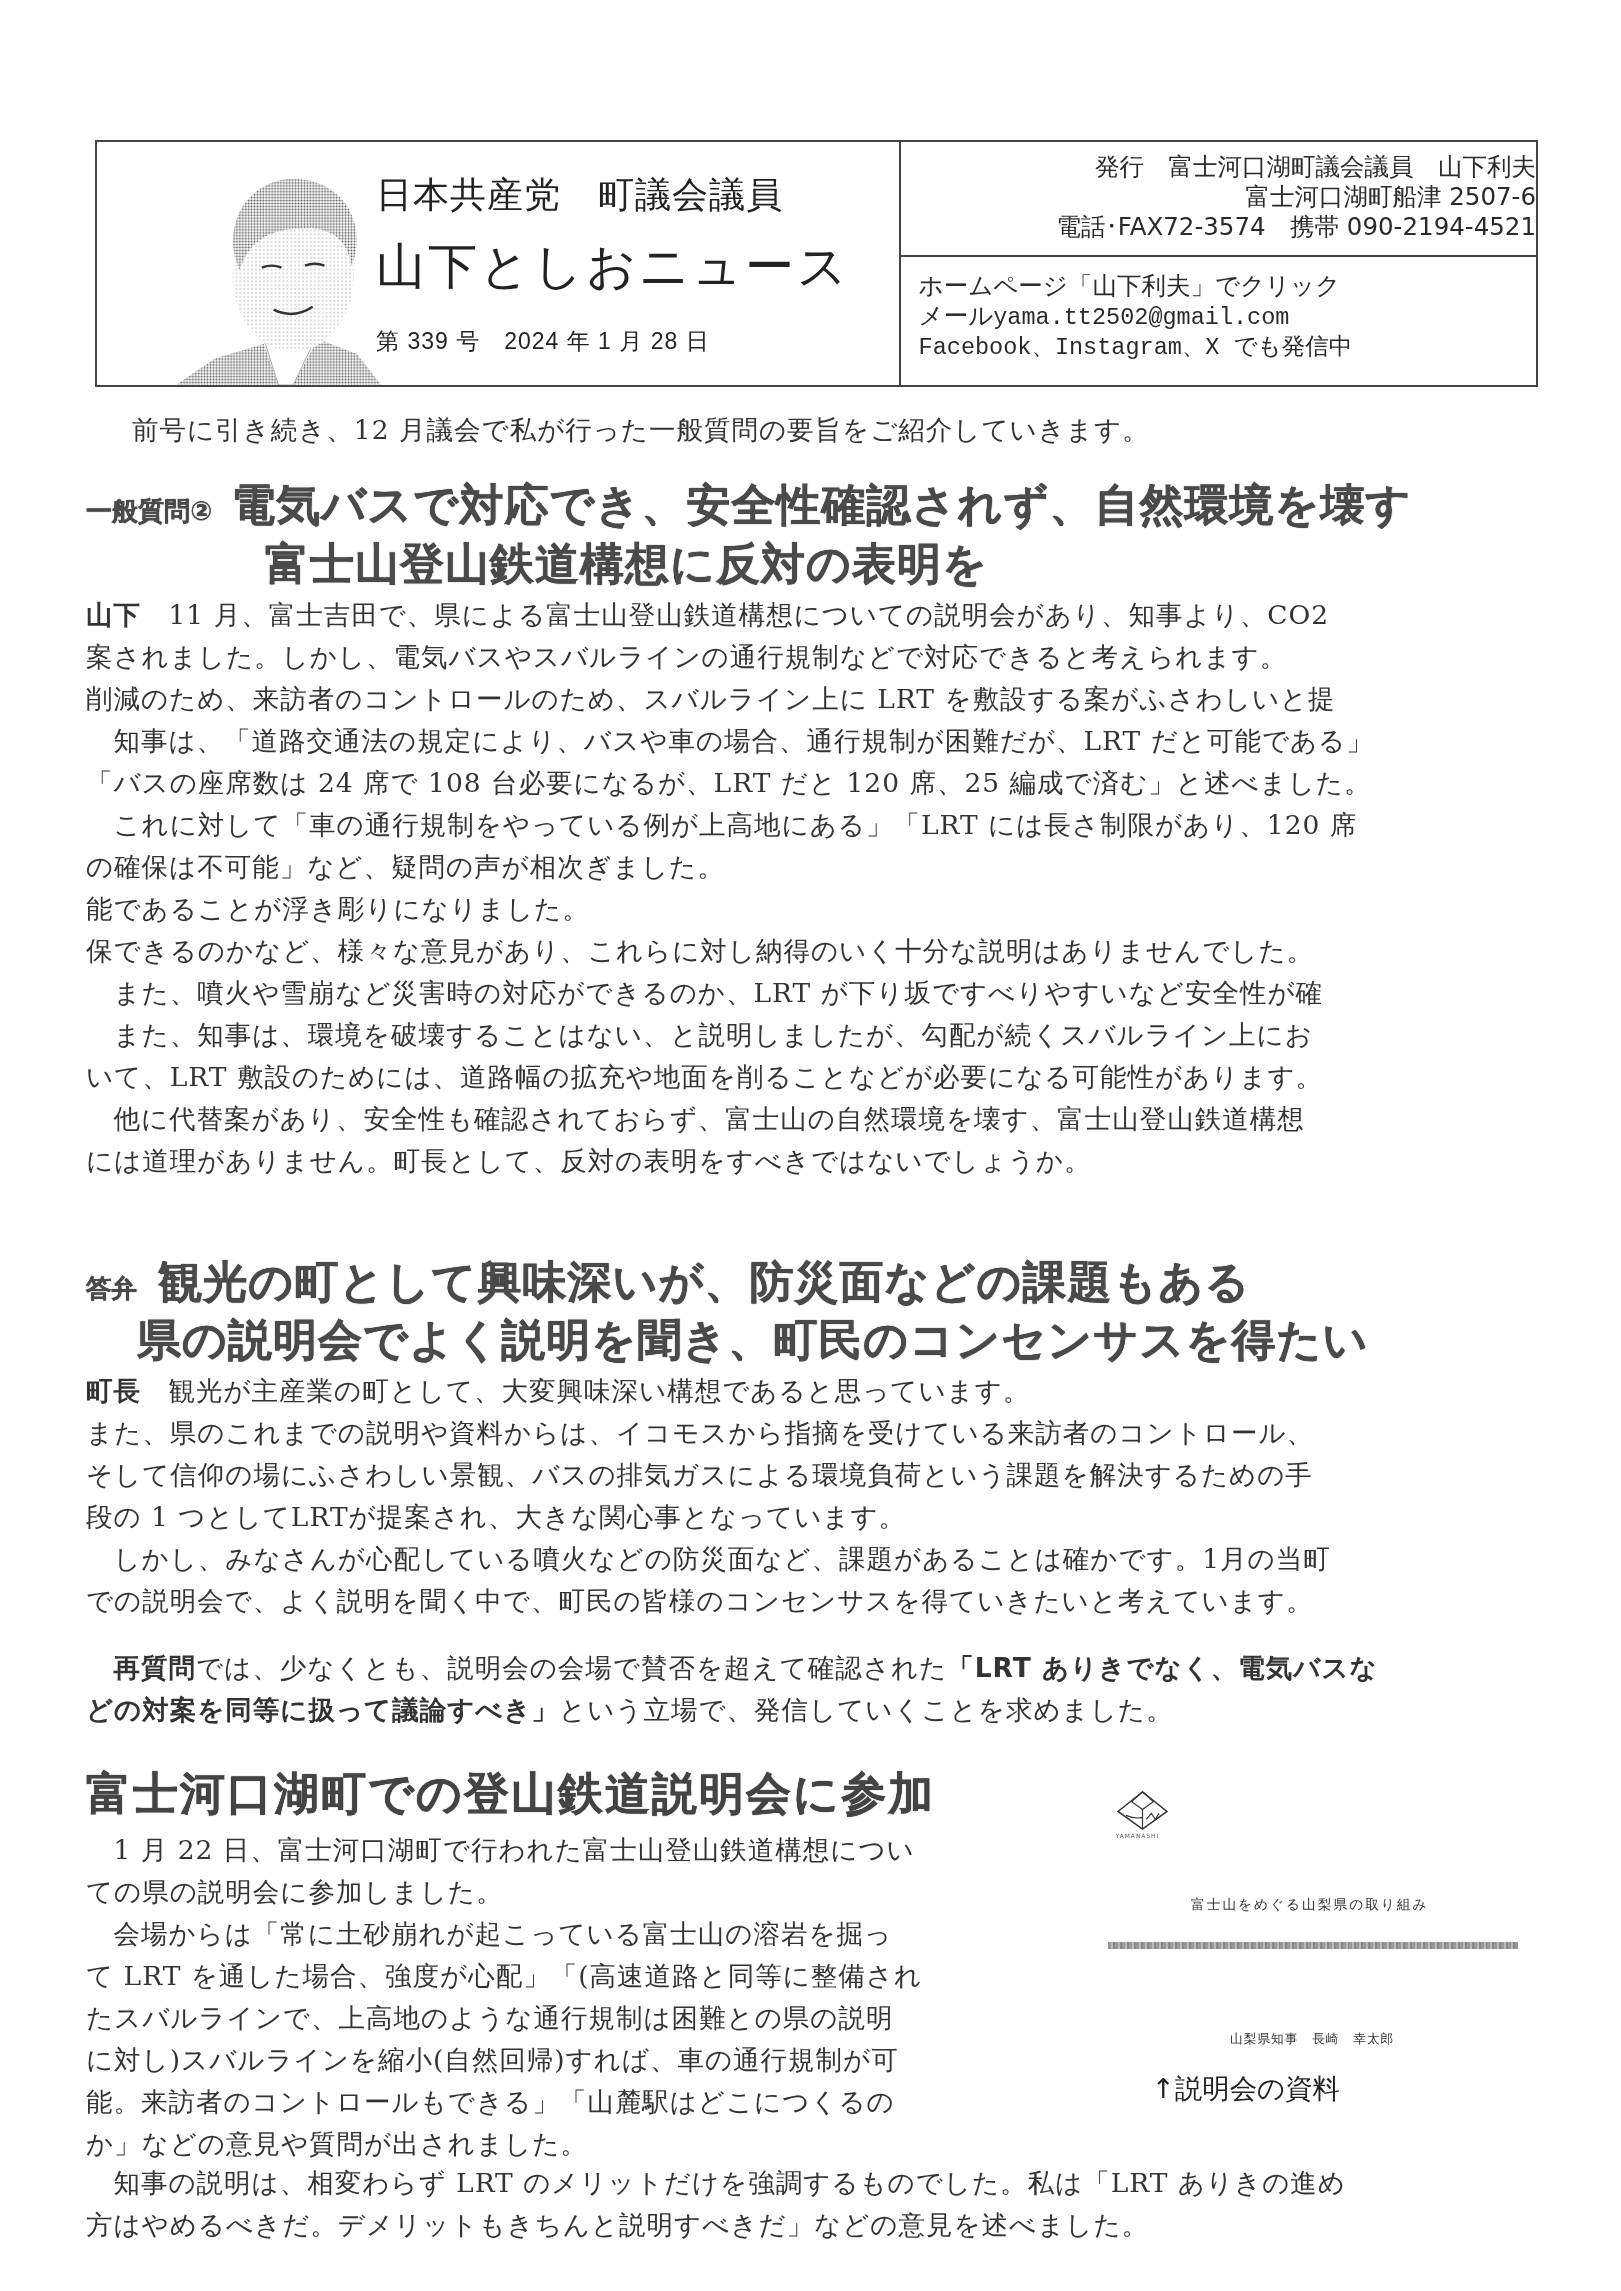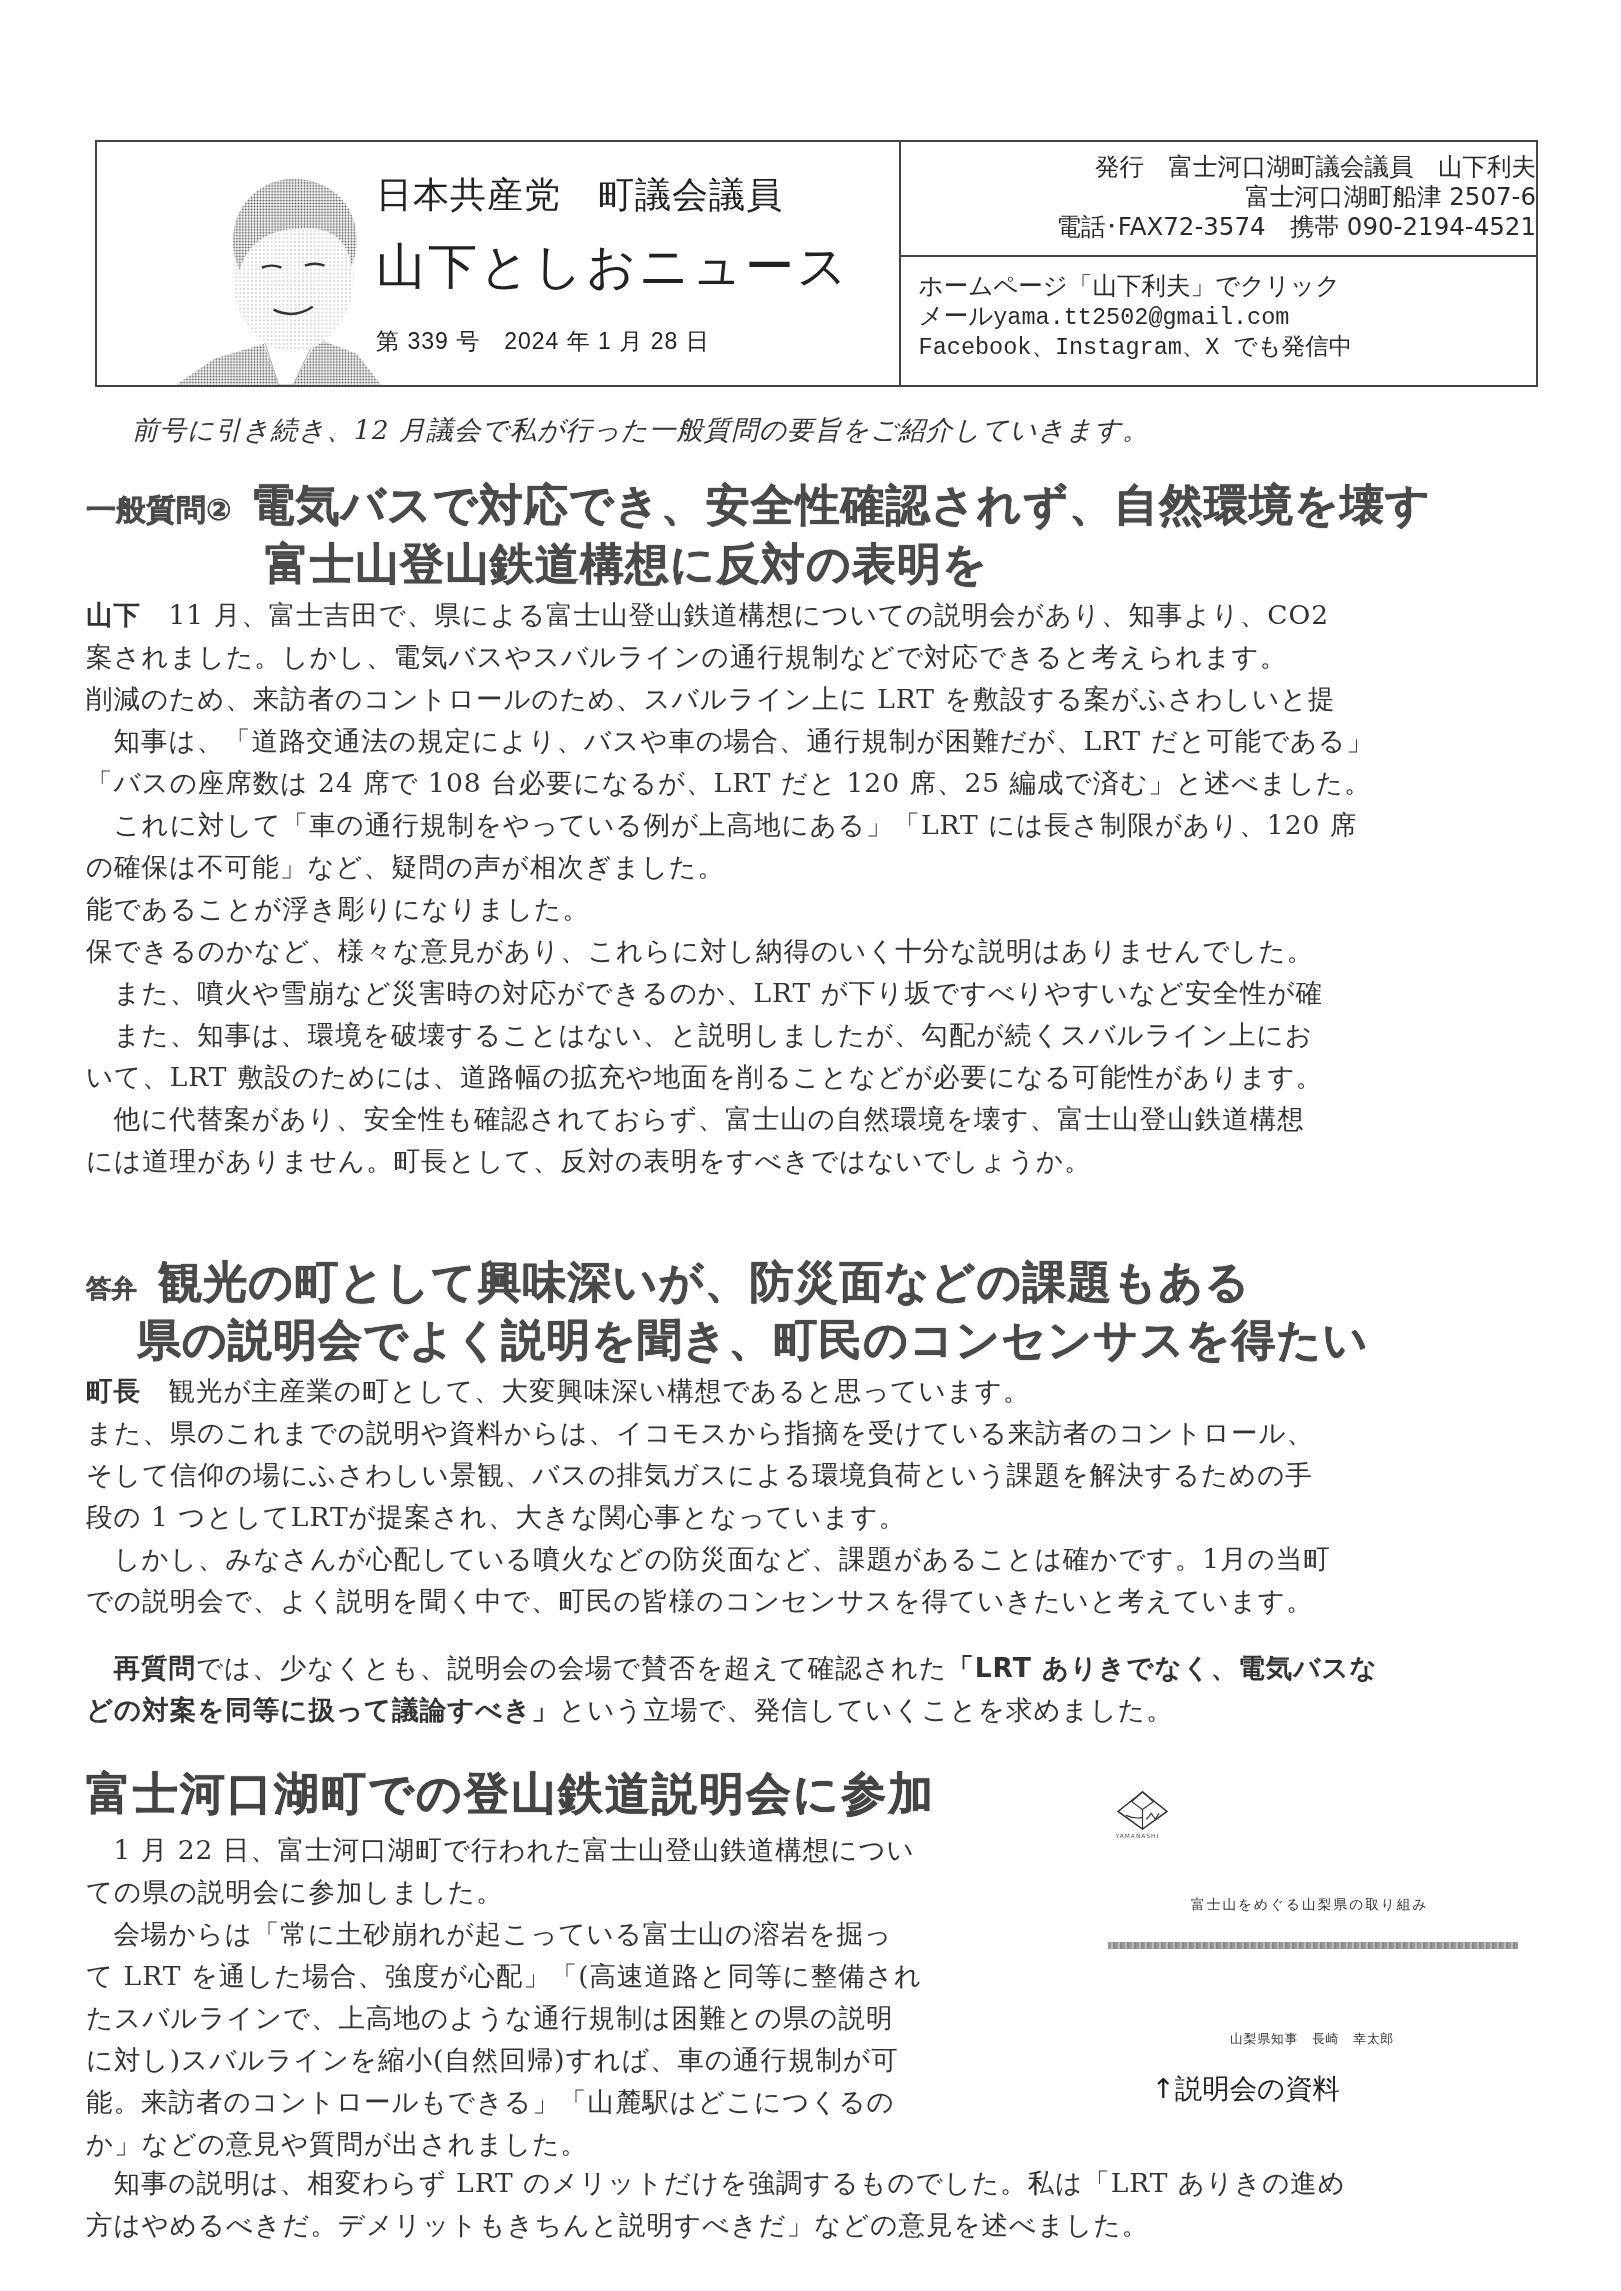--- a/index.html
+++ b/index.html
@@ -40,27 +40,27 @@
     padding: 9.8px 0 0 17.6px;
     font-family: "DejaVu Sans", "Liberation Sans", sans-serif; font-size: 24.5px; line-height: 30px; text-align: right;
   }
   .pub-box .indent { padding-left: 25.5px; }
   .contact-box {
     position: absolute; left: 804px; top: 115px; right: 0; bottom: 0;
     padding: 13.7px 0 0 17.6px;
     font-family: "DejaVu Sans", "Liberation Sans", sans-serif; font-size: 24.5px; line-height: 30px;
   }
   .mono { font-family: "Liberation Mono", "DejaVu Sans Mono", monospace; font-size: 23.5px; }
-  .intro { position: absolute; left: 132px; top: 412px; font-size: 26.5px; letter-spacing: 1px; color: #333; font-style: italic; }
+  .intro { position: absolute; left: 132px; top: 412px; font-size: 26.5px; letter-spacing: 1px; color: #333; }
   .q-head {
     position: absolute; font-family: "DejaVu Sans", "Liberation Sans", sans-serif;
     font-weight: bold; color: #4a4a4a;
     text-shadow: 0 0 1px #000;
   }
-  .q-label { font-size: 30px; letter-spacing: 0; }
+  .q-label { font-size: 26px; letter-spacing: 0; }
   .big-head { font-size: 44px; letter-spacing: 1px; }
   .speaker {
     font-family: "DejaVu Sans", "Liberation Sans", sans-serif; font-weight: bold; color: #333;
   }
   .bold-inline {
     font-family: "DejaVu Sans", "Liberation Sans", sans-serif; font-weight: bold; color: #333;
   }
   .section2-title {
     position: absolute; left: 86px; top: 1764px;
     font-family: "DejaVu Sans", "Liberation Sans", sans-serif; font-weight: bold;

